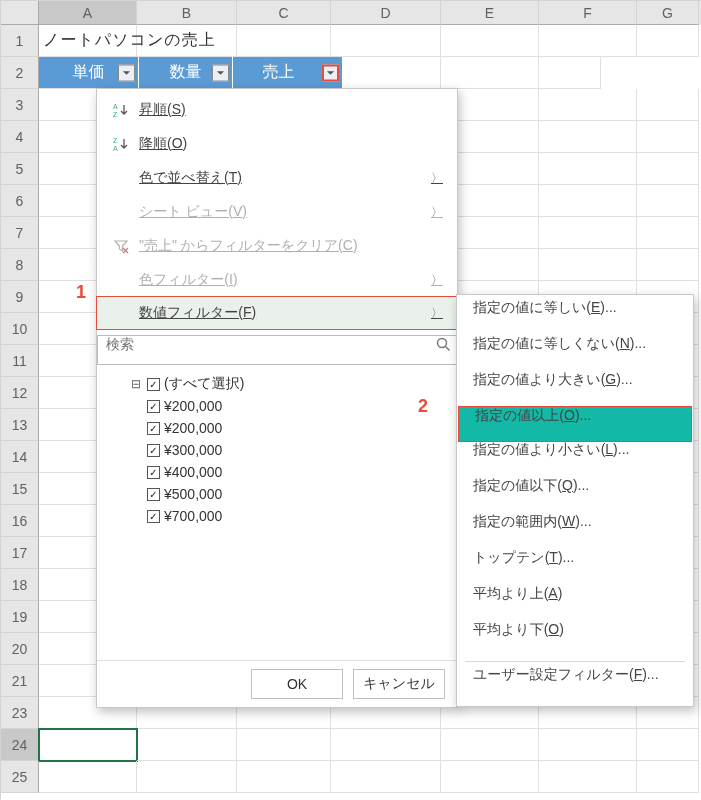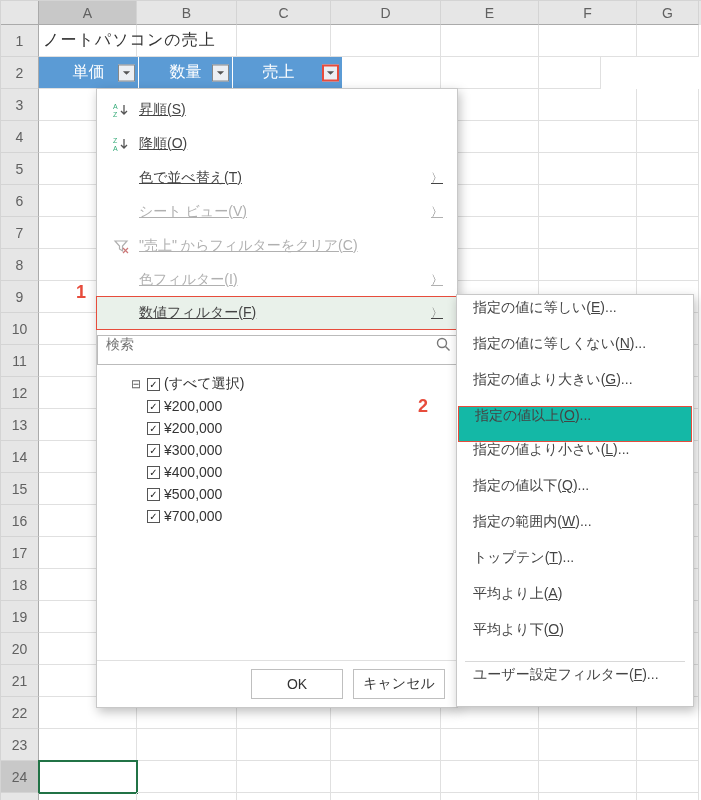--- a/index.html
+++ b/index.html
@@ -333,30 +333,20 @@
       <div class="row-hdr">21</div>
       <div class="cell w-A"></div>
       <div class="cell w-B"></div>
       <div class="cell w-C"></div>
       <div class="cell w-D"></div>
       <div class="cell w-E"></div>
       <div class="cell w-F"></div>
       <div class="cell w-G"></div>
     </div>
   <div class="row">
-      <div class="row-hdr">22</div>
-      <div class="cell w-A"></div>
-      <div class="cell w-B"></div>
-      <div class="cell w-C"></div>
-      <div class="cell w-D"></div>
-      <div class="cell w-E"></div>
-      <div class="cell w-F"></div>
-      <div class="cell w-G"></div>
-    </div>
-  <div class="row">
       <div class="row-hdr">23</div>
       <div class="cell w-A"></div>
       <div class="cell w-B"></div>
       <div class="cell w-C"></div>
       <div class="cell w-D"></div>
       <div class="cell w-E"></div>
       <div class="cell w-F"></div>
       <div class="cell w-G"></div>
     </div>
   <div class="row selected-row">

